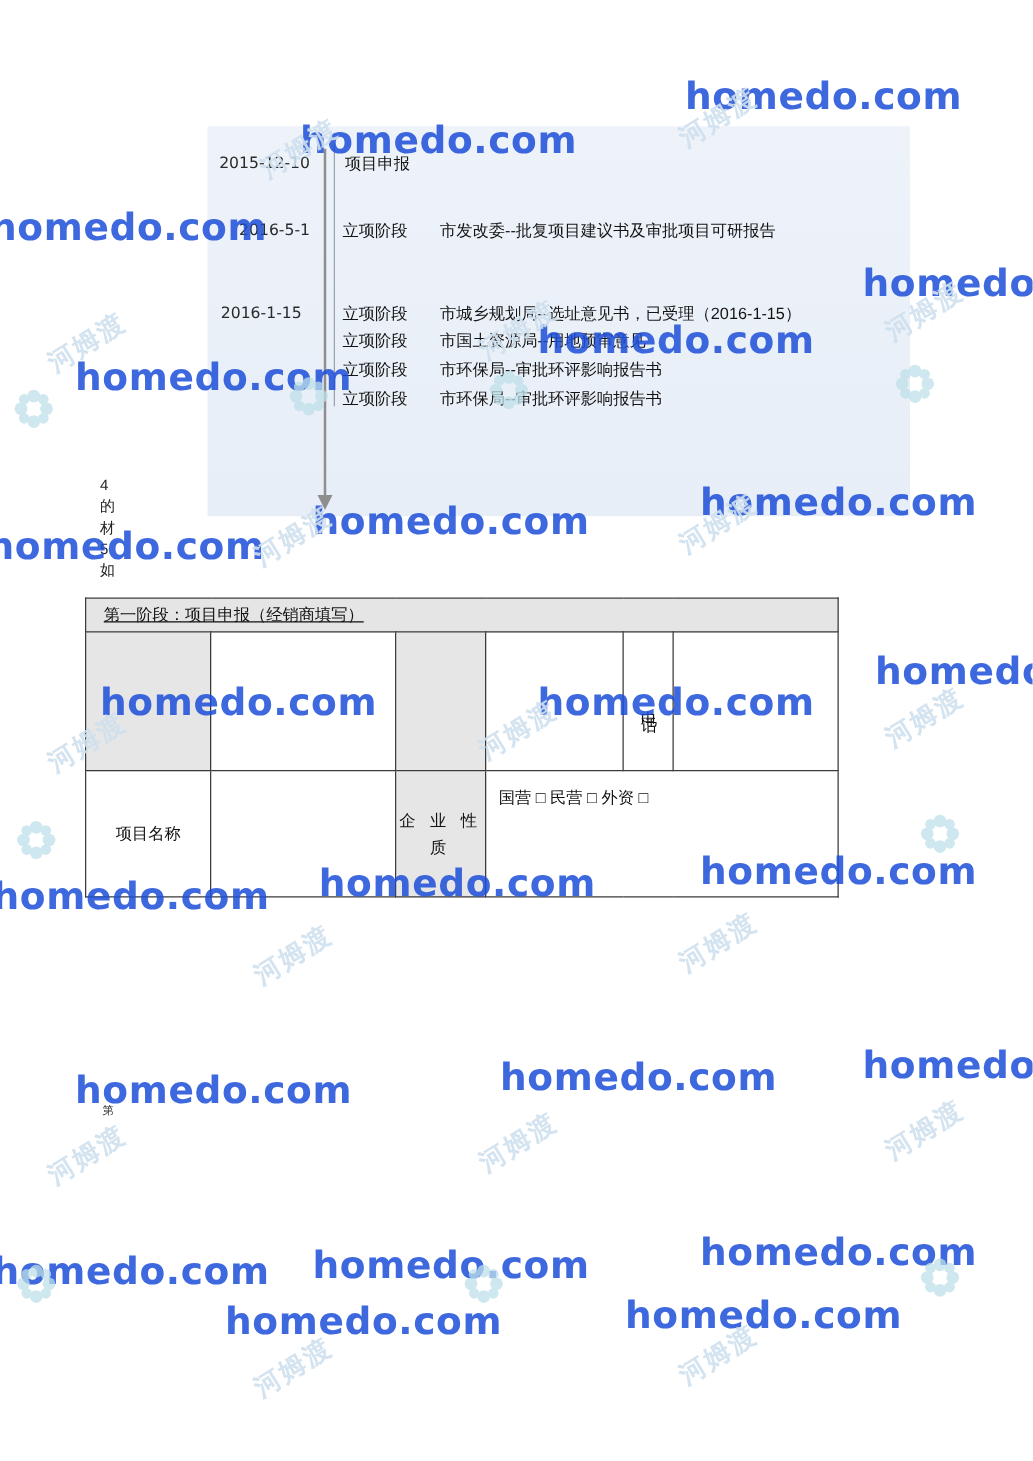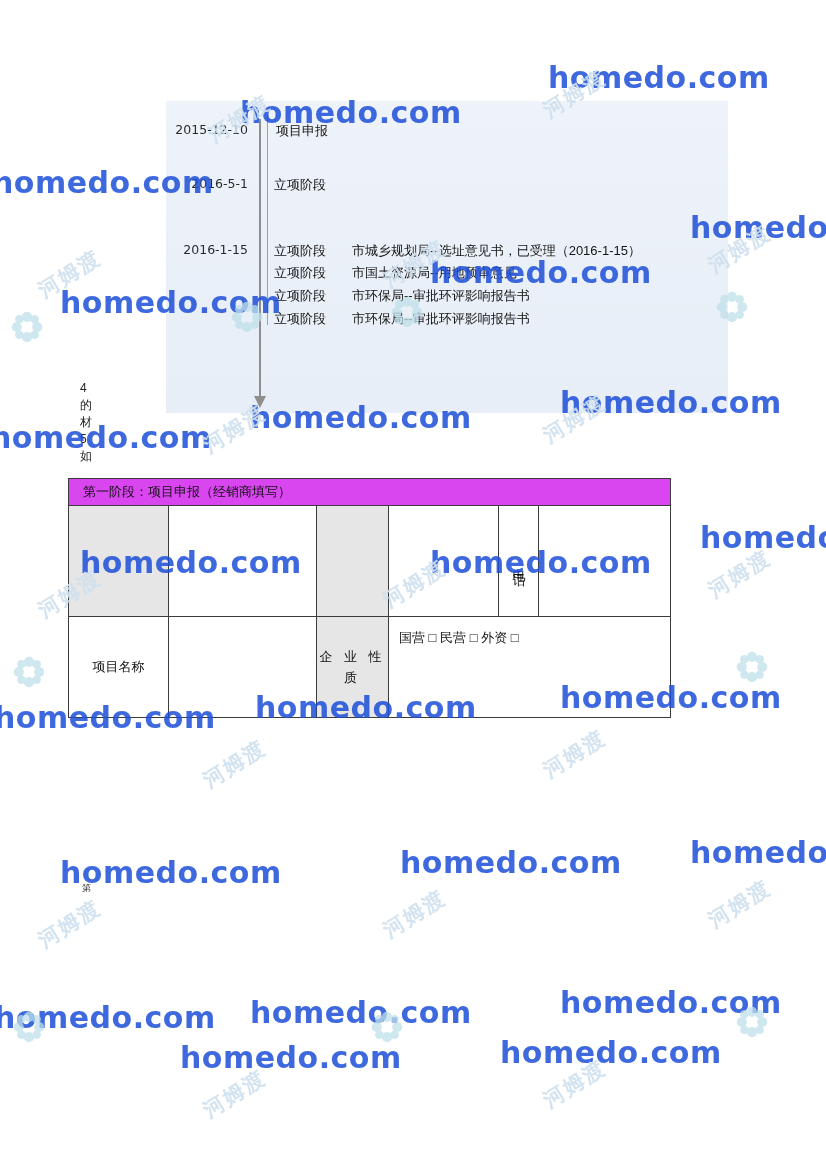--- a/index.html
+++ b/index.html
@@ -137,23 +137,24 @@
   }
   #form-table td {
     border: 1px solid #3b3b3b;
     font-size: 13px;
     color: #111;
     vertical-align: middle;
     padding: 0;
   }
   .tbl-title {
     height: 26px;
-    background: #d946ef;
+    background: #e5e5e5;
     padding-left: 14px !important;
     font-size: 13.5px;
+    text-decoration: underline;
   }
   .shade {
     background: #e6e6e6;
   }
   .row2 td { height: 110px; }
   .row3 td { height: 84px; }
   .vert-text {
     writing-mode: vertical-rl;
     text-orientation: upright;
     letter-spacing: 5px;
@@ -183,22 +184,23 @@
 <div id="timeline">
   <div class="tl-arrow"></div>
   <div class="tl-vline"></div>
 
   <div class="tl-date" style="left:4px; top:21px;">2015-12-10</div>
   <div class="tl-stage" style="top:21px;"></div>
   <div class="tl-text" style="left:110px; top:21px;">项目申报</div>
 
   <div class="tl-date" style="left:4px; top:75px;">2016-5-1</div>
   <div class="tl-stage" style="top:75px;">立项阶段</div>
-
-  <div class="tl-date" style="left:4px; top:141px;">2016-1-15</div>
+  <div class="tl-text" style="top:75px;">市发改委--批复项目建议书及审批项目可研报告</div>
+
+  <div class="tl-date" style="left:4px; top:141px;text-align:center;">2016-1-15</div>
   <div class="tl-stage" style="top:141px;">立项阶段</div>
   <div class="tl-text" style="top:141px;">市城乡规划局--选址意见书，已受理（2016-1-15）</div>
 
   <div class="tl-stage" style="top:163px;">立项阶段</div>
   <div class="tl-text" style="top:163px;">市国土资源局--用地预审意见</div>
 
   <div class="tl-stage" style="top:186px;">立项阶段</div>
   <div class="tl-text" style="top:186px;">市环保局--审批环评影响报告书</div>
 
   <div class="tl-stage" style="top:209px;">立项阶段</div>

